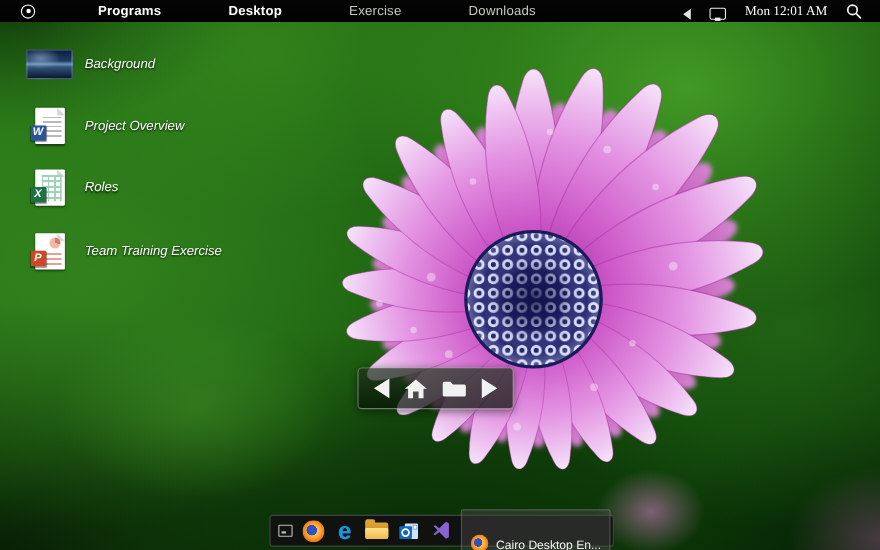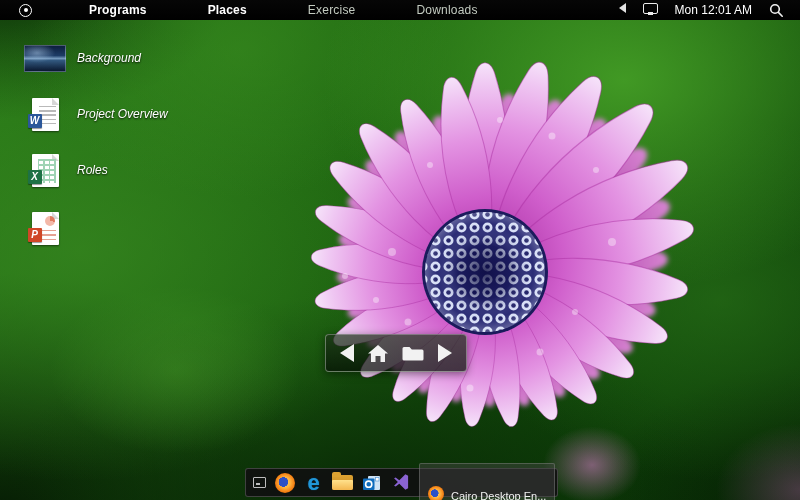--- a/index.html
+++ b/index.html
@@ -28,21 +28,21 @@
   .menubar { position:absolute; top:0; left:0; right:0; height:20px; z-index:50;
     background:linear-gradient(#060606,#000); display:flex; align-items:center; color:#fff;gap:36px; }
   .cairo-logo { width:13px; height:13px; border:1.5px solid #fff; border-radius:50%;
     margin:0 21px 0 19px; position:relative; flex:0 0 auto; cursor:pointer; }
   .cairo-logo::after { content:""; position:absolute; left:50%; top:50%; width:4px; height:4px;
     margin:-2px 0 0 -2px; background:#fff; border-radius:50%; }
   .menu-item { font-size:12px; margin-right:25px; letter-spacing:.2px; cursor:pointer; }
   .menu-item.bold { font-weight:bold; color:#fff; }
   .menu-item.dim  { color:#c3cbc0; }
   .mb-spacer { flex:1; }
-  .tray { display:flex; align-items:flex-start; gap:17px; margin-right:16px; }
+  .tray { display:flex; align-items:flex-end; gap:17px; margin-right:16px;font-family:Liberation Serif, serif; }
   .collapse-arrow { width:0; height:0; border-top:5px solid transparent; border-bottom:5px solid transparent;
     border-right:7px solid #e2e2e2; cursor:pointer; }
   .monitor-icon { width:15px; height:11px; border:1.5px solid #ececec; border-radius:2px; position:relative; cursor:pointer; }
   .monitor-icon::after { content:""; position:absolute; left:50%; bottom:-2px; width:5px; height:3px;
     margin-left:-2.5px; background:#ececec; }
   .clock { font-size:12px; color:#fff; white-space:nowrap; cursor:default; }
 
   
   .desktop-icons { position:absolute; top:30px; left:22px; z-index:20; }
   .desk-row { display:flex; align-items:center; height:56px; cursor:pointer;font-style:italic; }
@@ -226,21 +226,21 @@
         <circle cx="500" cy="120" r="3"></circle>
         <circle cx="430" cy="165" r="3"></circle>
         <circle cx="345" cy="276" r="3"></circle>
         <circle cx="470" cy="388" r="3.5"></circle>
       </g>
   </svg>
 
   <div class="menubar">
     <div class="cairo-logo"></div>
     <div class="menu-item bold">Programs</div>
-    <div class="menu-item bold">Places</div>
+    <div class="menu-item bold">Desktop</div>
     <div class="menu-item dim">Exercise</div>
     <div class="menu-item dim">Downloads</div>
     <div class="mb-spacer"></div>
     <div class="tray">
       <div class="collapse-arrow"></div>
       <div class="monitor-icon"></div>
       <div class="clock">Mon 12:01 AM</div>
       <svg width="15" height="15" viewBox="0 0 15 15" style="cursor:pointer">
         <circle cx="6" cy="6" r="4.3" fill="none" stroke="#f0f0f0" stroke-width="1.6"></circle>
         <line x1="9.4" y1="9.4" x2="13.2" y2="13.2" stroke="#f0f0f0" stroke-width="1.6" stroke-linecap="round"></line>
@@ -282,20 +282,21 @@
 
     <div class="desk-row">
       <div class="icon-cell">
         <div class="doc-icon">
           <div class="doc-fold"></div>
           <div class="ppt-pie"></div>
           <div class="doc-lines lines-ppt"></div>
           <div class="doc-badge badge-ppt">P</div>
         </div>
       </div>
+      <div class="desk-label">Team Training Exercise</div>
     </div>
 
   </div>
 
   <div class="nav-widget">
     <div class="nav-btn">
         <div class="tri-left"></div>
       </div>
     <div class="nav-btn">
       <svg width="22" height="19" viewBox="0 0 22 19">

